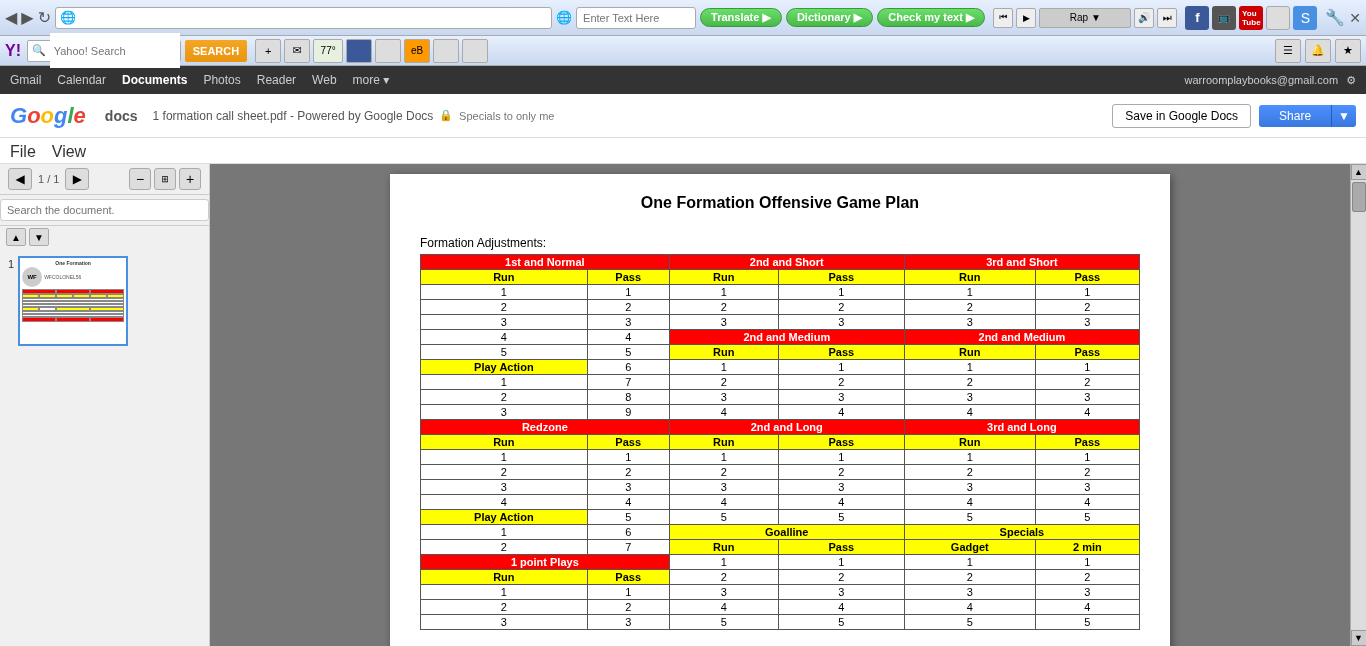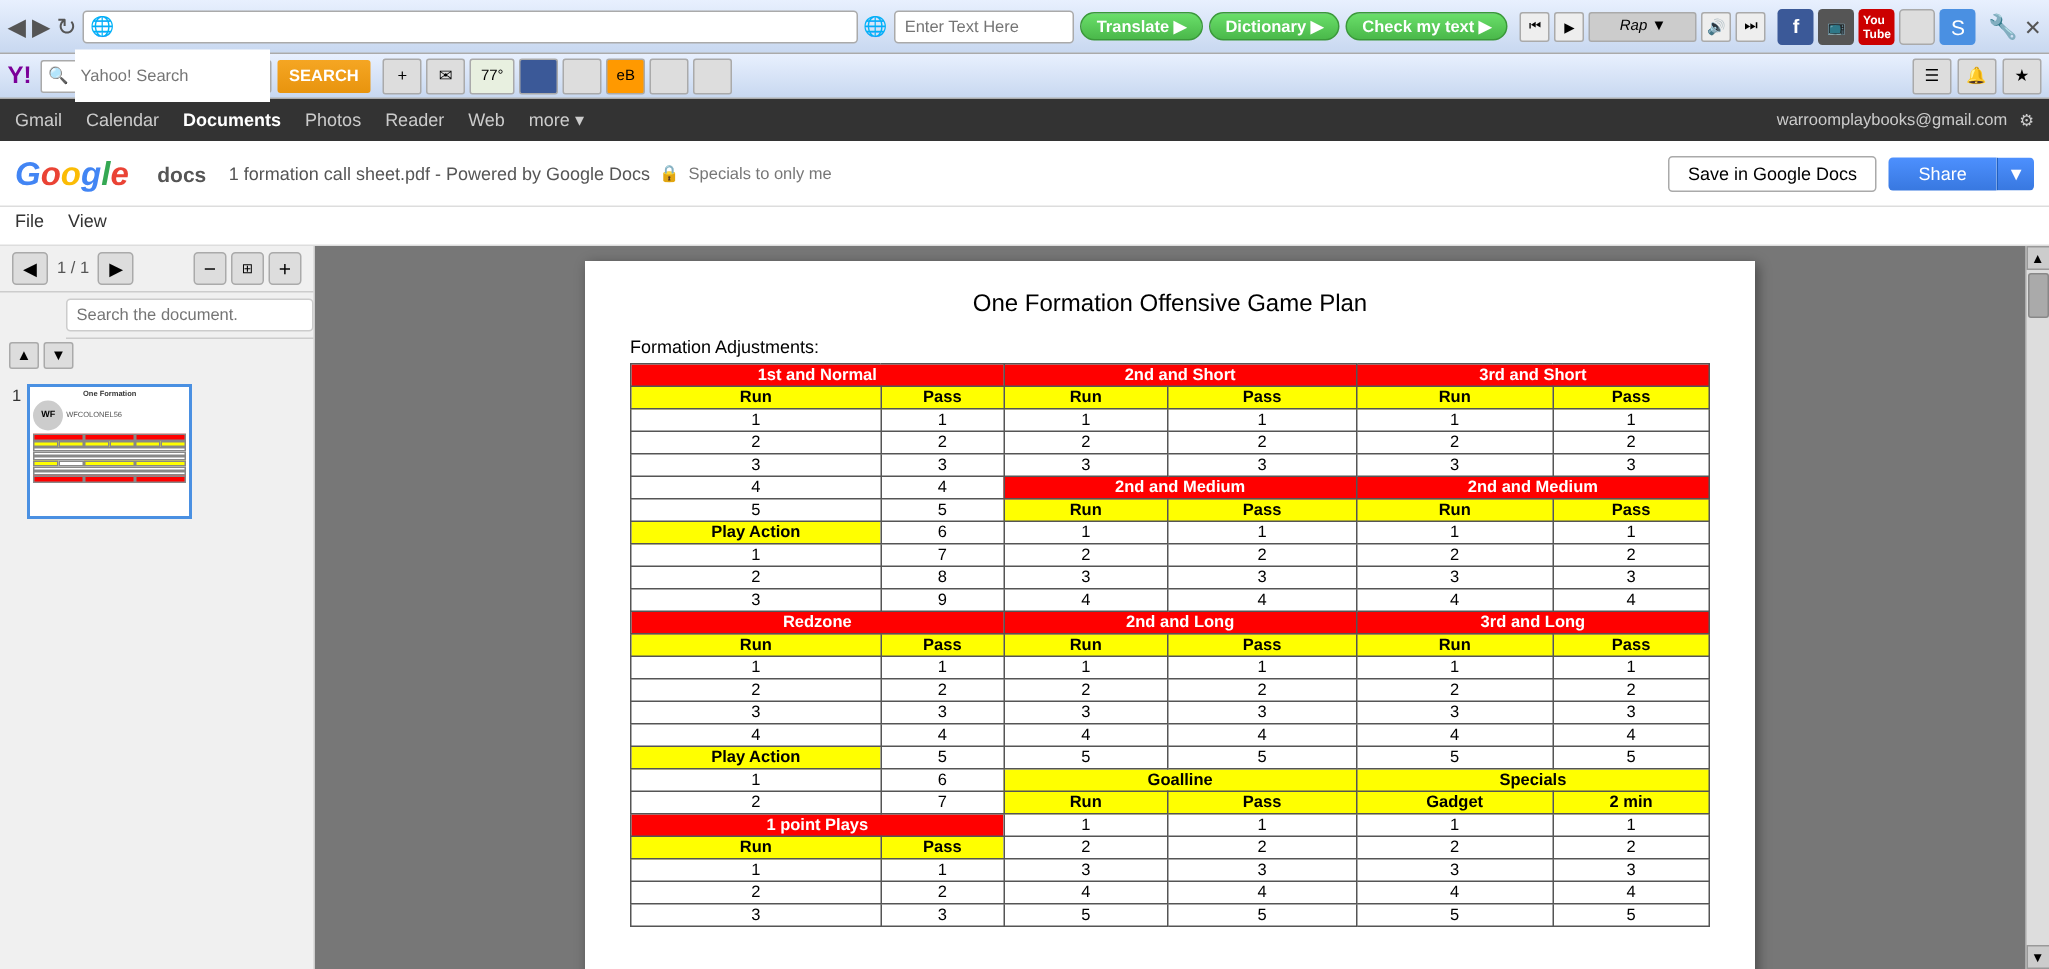--- a/index.html
+++ b/index.html
@@ -75,24 +75,24 @@
     .share-btn-wrap { display: flex; align-items: center; margin-left: 8px; }
     .share-btn { background: linear-gradient(to bottom, #4d90fe, #3878e0); color: white; border: none; border-radius: 3px 0 0 3px; padding: 4px 20px; font-size: 12px; cursor: pointer; }
     .share-dropdown { background: linear-gradient(to bottom, #4d90fe, #3878e0); color: white; border: none; border-left: 1px solid #2060c0; border-radius: 0 3px 3px 0; padding: 4px 6px; font-size: 12px; cursor: pointer; }
 
     
     .doc-menubar {
       background: white;
       border-bottom: 1px solid #ddd;
       padding: 2px 10px;
       display: flex;
-      align-items: flex-start;
+      align-items: flex-end;
       gap: 16px;
       height: 26px;
-      font-size: 12px;
+      font-size: 16px;
     }
     .doc-menubar a { color: #333; text-decoration: none; cursor: pointer; }
 
     
     .main-area {
       display: flex;
       height: calc(646px - 36px - 30px - 28px - 44px - 26px);
       background: #888;
     }
 
@@ -108,21 +108,21 @@
       display: flex;
       align-items: center;
       padding: 4px 8px;
       gap: 6px;
       border-bottom: 1px solid #ccc;
     }
     .nav-arrow { background: #ddd; border: 1px solid #aaa; border-radius: 3px; width: 24px; height: 22px; font-size: 12px; cursor: pointer; display: flex; align-items: center; justify-content: center; }
     .page-num { font-size: 11px; color: #555; }
     .zoom-controls { display: flex; gap: 3px; margin-left: auto; }
     .zoom-btn { background: #ddd; border: 1px solid #aaa; border-radius: 3px; width: 22px; height: 22px; font-size: 14px; cursor: pointer; display: flex; align-items: center; justify-content: center; }
-    .sidebar-search { padding: 4px 0; border-bottom: 1px solid #ccc; margin-left: 44px; }
+    .sidebar-search { padding: 4px 0; border-bottom: 1px solid #ccc; }
     .sidebar-search input { width: 100%; border: 1px solid #ccc; border-radius: 3px; padding: 2px 6px; font-size: 11px; height: 22px; }
     .sidebar-search-arrows { display: flex; gap: 3px; padding: 2px 6px; }
     .sidebar-search-arrow { background: #ddd; border: 1px solid #aaa; border-radius: 2px; width: 20px; height: 18px; font-size: 10px; cursor: pointer; display: flex; align-items: center; justify-content: center; }
     .thumbnail-area { padding: 8px; display: flex; align-items: flex-start; }
     .page-num-label { font-size: 11px; margin-right: 4px; margin-top: 2px; color: #333; }
     .thumbnail {
       width: 110px;
       height: 90px;
       background: white;
       border: 2px solid #4a90e2;
@@ -143,22 +143,22 @@
     .page {
       background: white;
       width: 780px;
       min-height: 560px;
       padding: 20px 30px;
       box-shadow: 2px 2px 8px rgba(0,0,0,0.4);
     }
     .page-title {
       text-align: center;
       font-size: 16px;
-      font-weight: normal;
-      margin-bottom: 12px;
+      font-weight: bold;
+      margin-bottom: 24px;
       color: #000;
     }
     .formation-info { font-size: 12px; color: #000; margin-bottom: 4px; }
 
     
     .game-plan-table {
       width: 100%;
       border-collapse: collapse;
       font-size: 11px;
     }
@@ -196,21 +196,21 @@
     <input class="url-bar" style="padding-left: 22px;" value="">
   </div>
   <div style="font-size:13px;">🌐</div>
   <input class="search-box-top" placeholder="Enter Text Here" style="">
   <button class="translate-btn">Translate ▶</button>
   <button class="dict-btn">Dictionary ▶</button>
   <button class="check-btn">Check my text ▶</button>
   <div style="display:flex; gap:3px; margin-left:4px; align-items:center;">
     <div style="width:20px;height:20px;background:#eee;border:1px solid #aaa;border-radius:2px;display:flex;align-items:center;justify-content:center;cursor:pointer;font-size:9px;">⏮</div>
     <div style="width:20px;height:20px;background:#eee;border:1px solid #aaa;border-radius:2px;display:flex;align-items:center;justify-content:center;cursor:pointer;font-size:9px;">▶</div>
-    <div style="width:72px;height:20px;background:#ccc;border:1px solid #aaa;border-radius:2px;font-size:10px;display:flex;align-items:center;justify-content:center;font-style:italic;">Rap ▼</div>
+    <div style="width:92px;height:20px;background:#ccc;border:1px solid #aaa;border-radius:2px;font-size:10px;display:flex;align-items:center;justify-content:center;">Rap ▼</div>
     <div style="width:20px;height:20px;background:#eee;border:1px solid #aaa;border-radius:2px;display:flex;align-items:center;justify-content:center;cursor:pointer;font-size:10px;">🔊</div>
     <div style="width:20px;height:20px;background:#eee;border:1px solid #aaa;border-radius:2px;display:flex;align-items:center;justify-content:center;cursor:pointer;font-size:10px;">⏭</div>
   </div>
   <div style="display:flex; gap:3px; margin-left:4px; align-items:center;">
     <div style="width:24px;height:24px;background:#3b5998;border-radius:3px;display:flex;align-items:center;justify-content:center;color:white;font-weight:bold;font-size:13px;cursor:pointer;">f</div>
     <div style="width:24px;height:24px;background:#555;border-radius:3px;display:flex;align-items:center;justify-content:center;color:white;font-size:10px;cursor:pointer;">📺</div>
     <div style="width:24px;height:24px;background:#cc0000;border-radius:3px;display:flex;align-items:center;justify-content:center;color:white;font-size:8px;font-weight:bold;cursor:pointer;">You<br>Tube</div>
     <div style="width:24px;height:24px;background:#ddd;border:1px solid #aaa;border-radius:3px;cursor:pointer;"></div>
     <div style="width:24px;height:24px;background:#4a90e2;border-radius:3px;cursor:pointer;display:flex;align-items:center;justify-content:center;color:white;font-size:14px;">S</div>
   </div>

